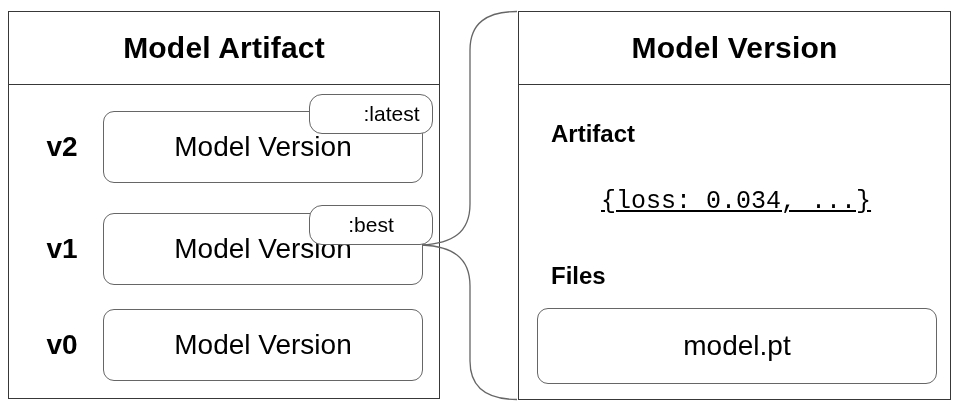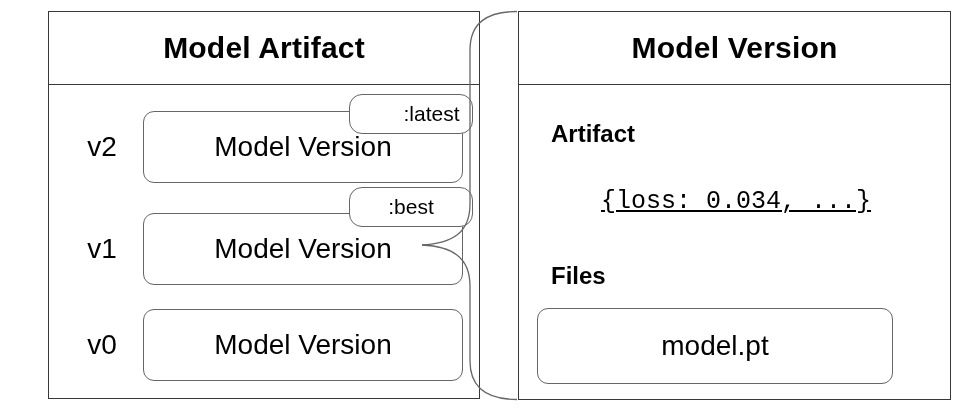--- a/index.html
+++ b/index.html
@@ -18,21 +18,21 @@
     background: var(--background);
     font-family: "Liberation Sans", sans-serif;
     color: var(--text);
     overflow: hidden;
   }
   .panel {
     position: absolute;
     background: var(--background);
     border: 1.5px solid var(--panel_border);
   }
-  .panel-left  { left: 8px;   top: 11px; width: 432px; height: 388px; margin-left: 40px; }
+  .panel-left  { left: 8px;   top: 11px; width: 432px; height: 388px; }
   .panel-right { left: 518px; top: 11px; width: 433px; height: 389px; }
   .panel-header {
     position: absolute;
     left: 0; top: 0; right: 0;
     height: 73px;
     border-bottom: 1.5px solid var(--panel_border);
     display: flex;
     align-items: center;
     justify-content: center;
     font-size: 30px;
@@ -58,40 +58,41 @@
   .version-box.row-2 { top: 297px; }
   .version-label {
     position: absolute;
     left: 18px;
     width: 70px;
     height: 72px;
     display: flex;
     align-items: center;
     justify-content: center;
     font-size: 28px;
+    font-weight: bold;
   }
   .version-label.row-0 { top: 99px; }
   .version-label.row-1 { top: 201px; }
   .version-label.row-2 { top: 297px; }
   .alias-tag {
     position: absolute;
     left: 300px;
     width: 124px;
     height: 40px;
     border: 1.2px solid var(--box_border);
     border-radius: 13px;
     background: var(--background);
     display: flex;
     align-items: center;
     justify-content: center;
     font-size: 21px;
     z-index: 2;
   }
   .alias-tag.tag-latest { top: 82px; padding-left: 41px; }
-  .alias-tag.tag-best   { top: 175px; }
+  .alias-tag.tag-best   { top: 193px; }
   .section-heading {
     position: absolute;
     left: 32px;
     font-size: 24px;
     font-weight: bold;
     line-height: 1.15;
   }
   .heading-metadata { top: 108px; }
   .heading-files    { top: 250px; }
   .metadata-value {
@@ -101,21 +102,21 @@
     font-family: "Liberation Mono", monospace;
     font-size: 25px;
     line-height: 1.1;
     white-space: pre;
     text-decoration: underline;
   }
   .file-box {
     position: absolute;
     left: 18px;
     top: 296px;
-    width: 356px;
+    width: 400px;
     height: 76px;
     border: 1.2px solid var(--box_border);
     border-radius: 11px;
     background: var(--background);
     display: flex;
     align-items: center;
     justify-content: center;
     font-size: 28px;
   }
   .connector-svg {

